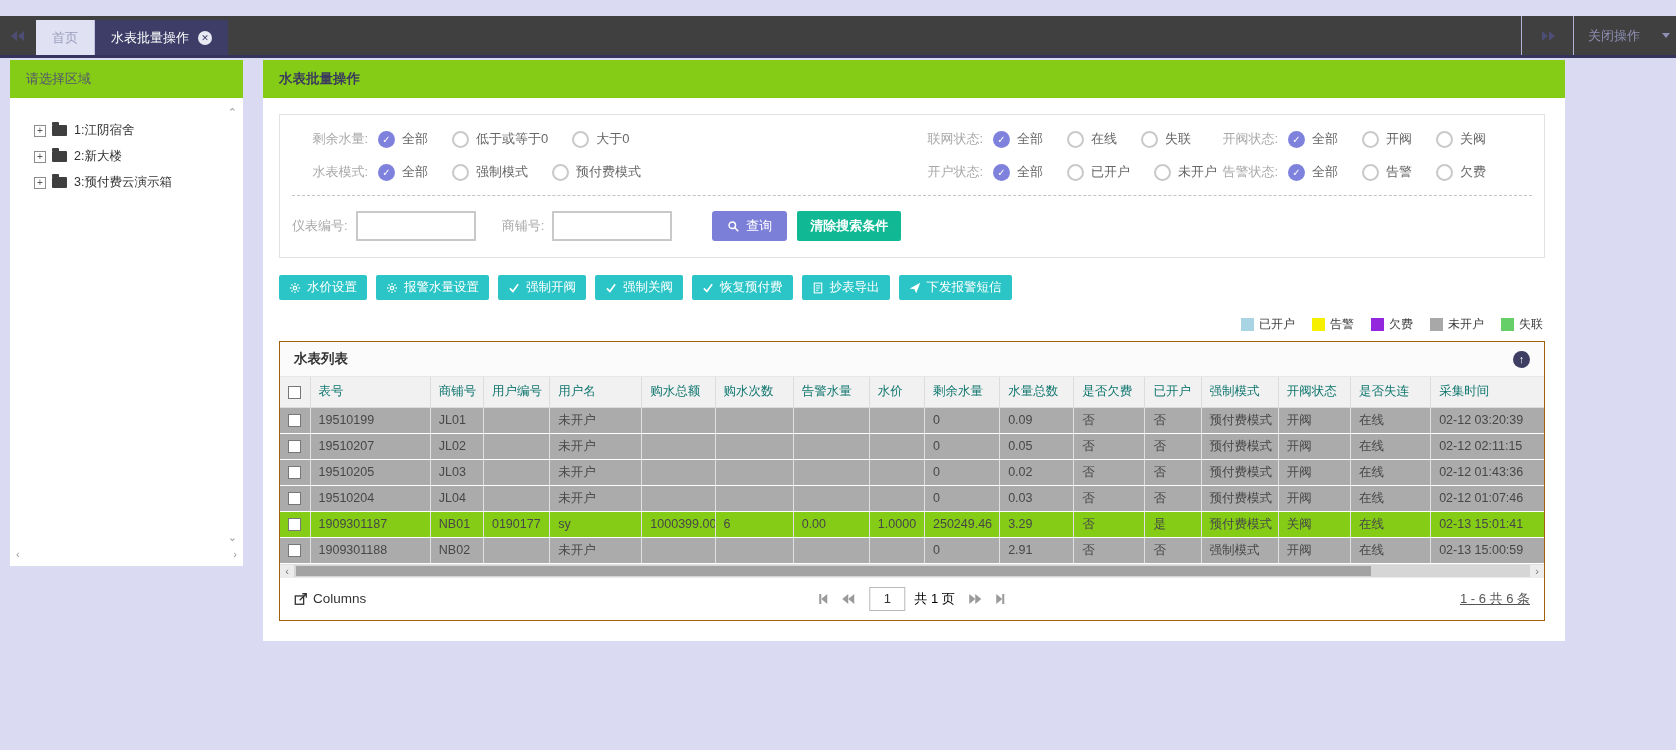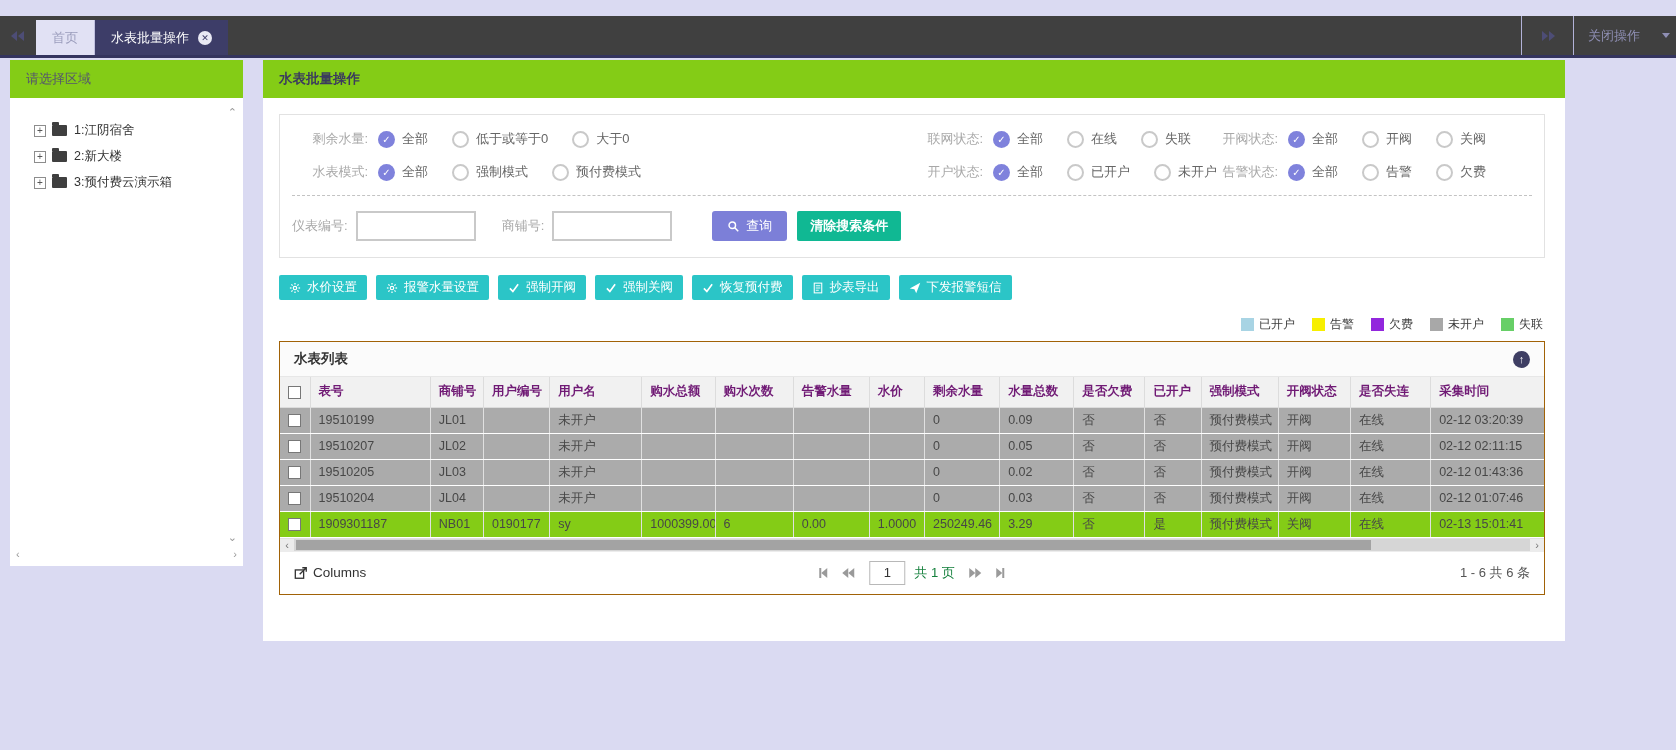--- a/index.html
+++ b/index.html
@@ -69,21 +69,21 @@
   .lg-item { display:flex; align-items:center; font-size:12px; color:#3c3c3c; }
   .lg-swatch { width:13px; height:13px; margin-right:5px; }
 
   
   .table-panel { border:1px solid #a16207; margin-top:8px; }
   .tp-head { height:35px; display:flex; align-items:center; background:#fbfbfb; border-bottom:1px solid #e7e7e7; padding:0 14px; }
   .tp-title { flex:1; font-weight:bold; font-size:13.5px; color:#333; }
   .tp-icon { width:17px; height:17px; border-radius:50%; background:#3e3e63; color:#fff; font-size:11px;
              line-height:16px; text-align:center; cursor:pointer; }
   table { border-collapse:collapse; table-layout:fixed; width:100%; }
-  thead th { background:#f1f1f1; height:30px; font-weight:bold; font-size:12.5px; color:#701a75; text-align:left;
+  thead th { background:#f1f1f1; height:30px; font-weight:normal; font-size:12.5px; color:#0f766e; text-align:left;
              padding:0 8px; border-right:1px solid #dcdcdc; border-bottom:1px solid #dcdcdc; white-space:nowrap; overflow:hidden; }
   thead th:last-child { border-right:none; }
   tbody td { height:26px; font-size:12.5px; color:#474747; padding:0 8px; white-space:nowrap; overflow:hidden;
              border-right:1px solid rgba(0,0,0,0.12); border-bottom:1px solid #ffffff; }
   tbody td:last-child { border-right:none; }
   tr.unopened td { background:#ababab; }
   tr.opened td { background:#84cc16; }
   .cb { display:inline-block; width:13px; height:13px; background:#fff; border:1px solid #777; vertical-align:middle; cursor:pointer; }
   th.cb-col, td.cb-col { text-align:center; padding:0; }
 
@@ -95,22 +95,22 @@
 
   
   .t-footer { height:42px; display:flex; align-items:center; padding:16px 14px; background:#fff; position:relative; }
   .columns-btn { display:flex; align-items:center; gap:5px; color:#333; font-size:13.5px; cursor:pointer; }
   .pagination { position:absolute; left:50%; transform:translateX(-50%); display:flex; align-items:center; gap:15px; }
   .pg-btn { display:flex; align-items:center; cursor:pointer; }
   .pg-bar { width:2px; height:10px; background:#9a9a9a; }
   .pg-tri-l { width:0; height:0; border:5px solid transparent; border-right:6px solid #9a9a9a; border-left:none; }
   .pg-tri-r { width:0; height:0; border:5px solid transparent; border-left:6px solid #9a9a9a; border-right:none; }
   .pg-input { width:36px; height:24px; border:1px solid #b8b8b8; text-align:center; font-size:13px; color:#333; }
-  .pg-total { color:#15803d; font-size:13px; margin-left:-6px; }
-  .range-label { margin-left:auto; color:#555; font-size:13px; }
+  .pg-total { color:#000000; font-size:13px; margin-left:-6px; }
+  .range-label { margin-left:auto; color:#555; font-size:13px;text-decoration:underline; }
   svg { display:block; }
 </style>
 </head>
 <body>
 
 <div class="tabbar">
   <div class="tab-collapse">
     <span class="dbl-tri">
         <span class="tri l"></span>
         <span class="tri l"></span>
@@ -523,20 +523,39 @@
               <td>1.0000</td>
               <td>250249.46</td>
               <td>3.29</td>
               <td>否</td>
               <td>是</td>
               <td>预付费模式</td>
               <td>关阀</td>
               <td>在线</td>
               <td>02-13 15:01:41</td>
             </tr>
+            <tr class="unopened">
+              <td class="cb-col"><span class="cb"></span></td>
+              <td>1909301188</td>
+              <td>NB02</td>
+              <td></td>
+              <td>未开户</td>
+              <td></td>
+              <td></td>
+              <td></td>
+              <td></td>
+              <td>0</td>
+              <td>2.91</td>
+              <td>否</td>
+              <td>否</td>
+              <td>强制模式</td>
+              <td>开阀</td>
+              <td>在线</td>
+              <td>02-13 15:00:59</td>
+            </tr>
           </tbody>
       </table>
       <div class="hscroll">
         <span class="hs-arrow">‹</span>
         <span class="hs-track">
             <span class="hs-thumb"></span>
           </span>
         <span class="hs-arrow">›</span>
       </div>
       <div class="t-footer">

